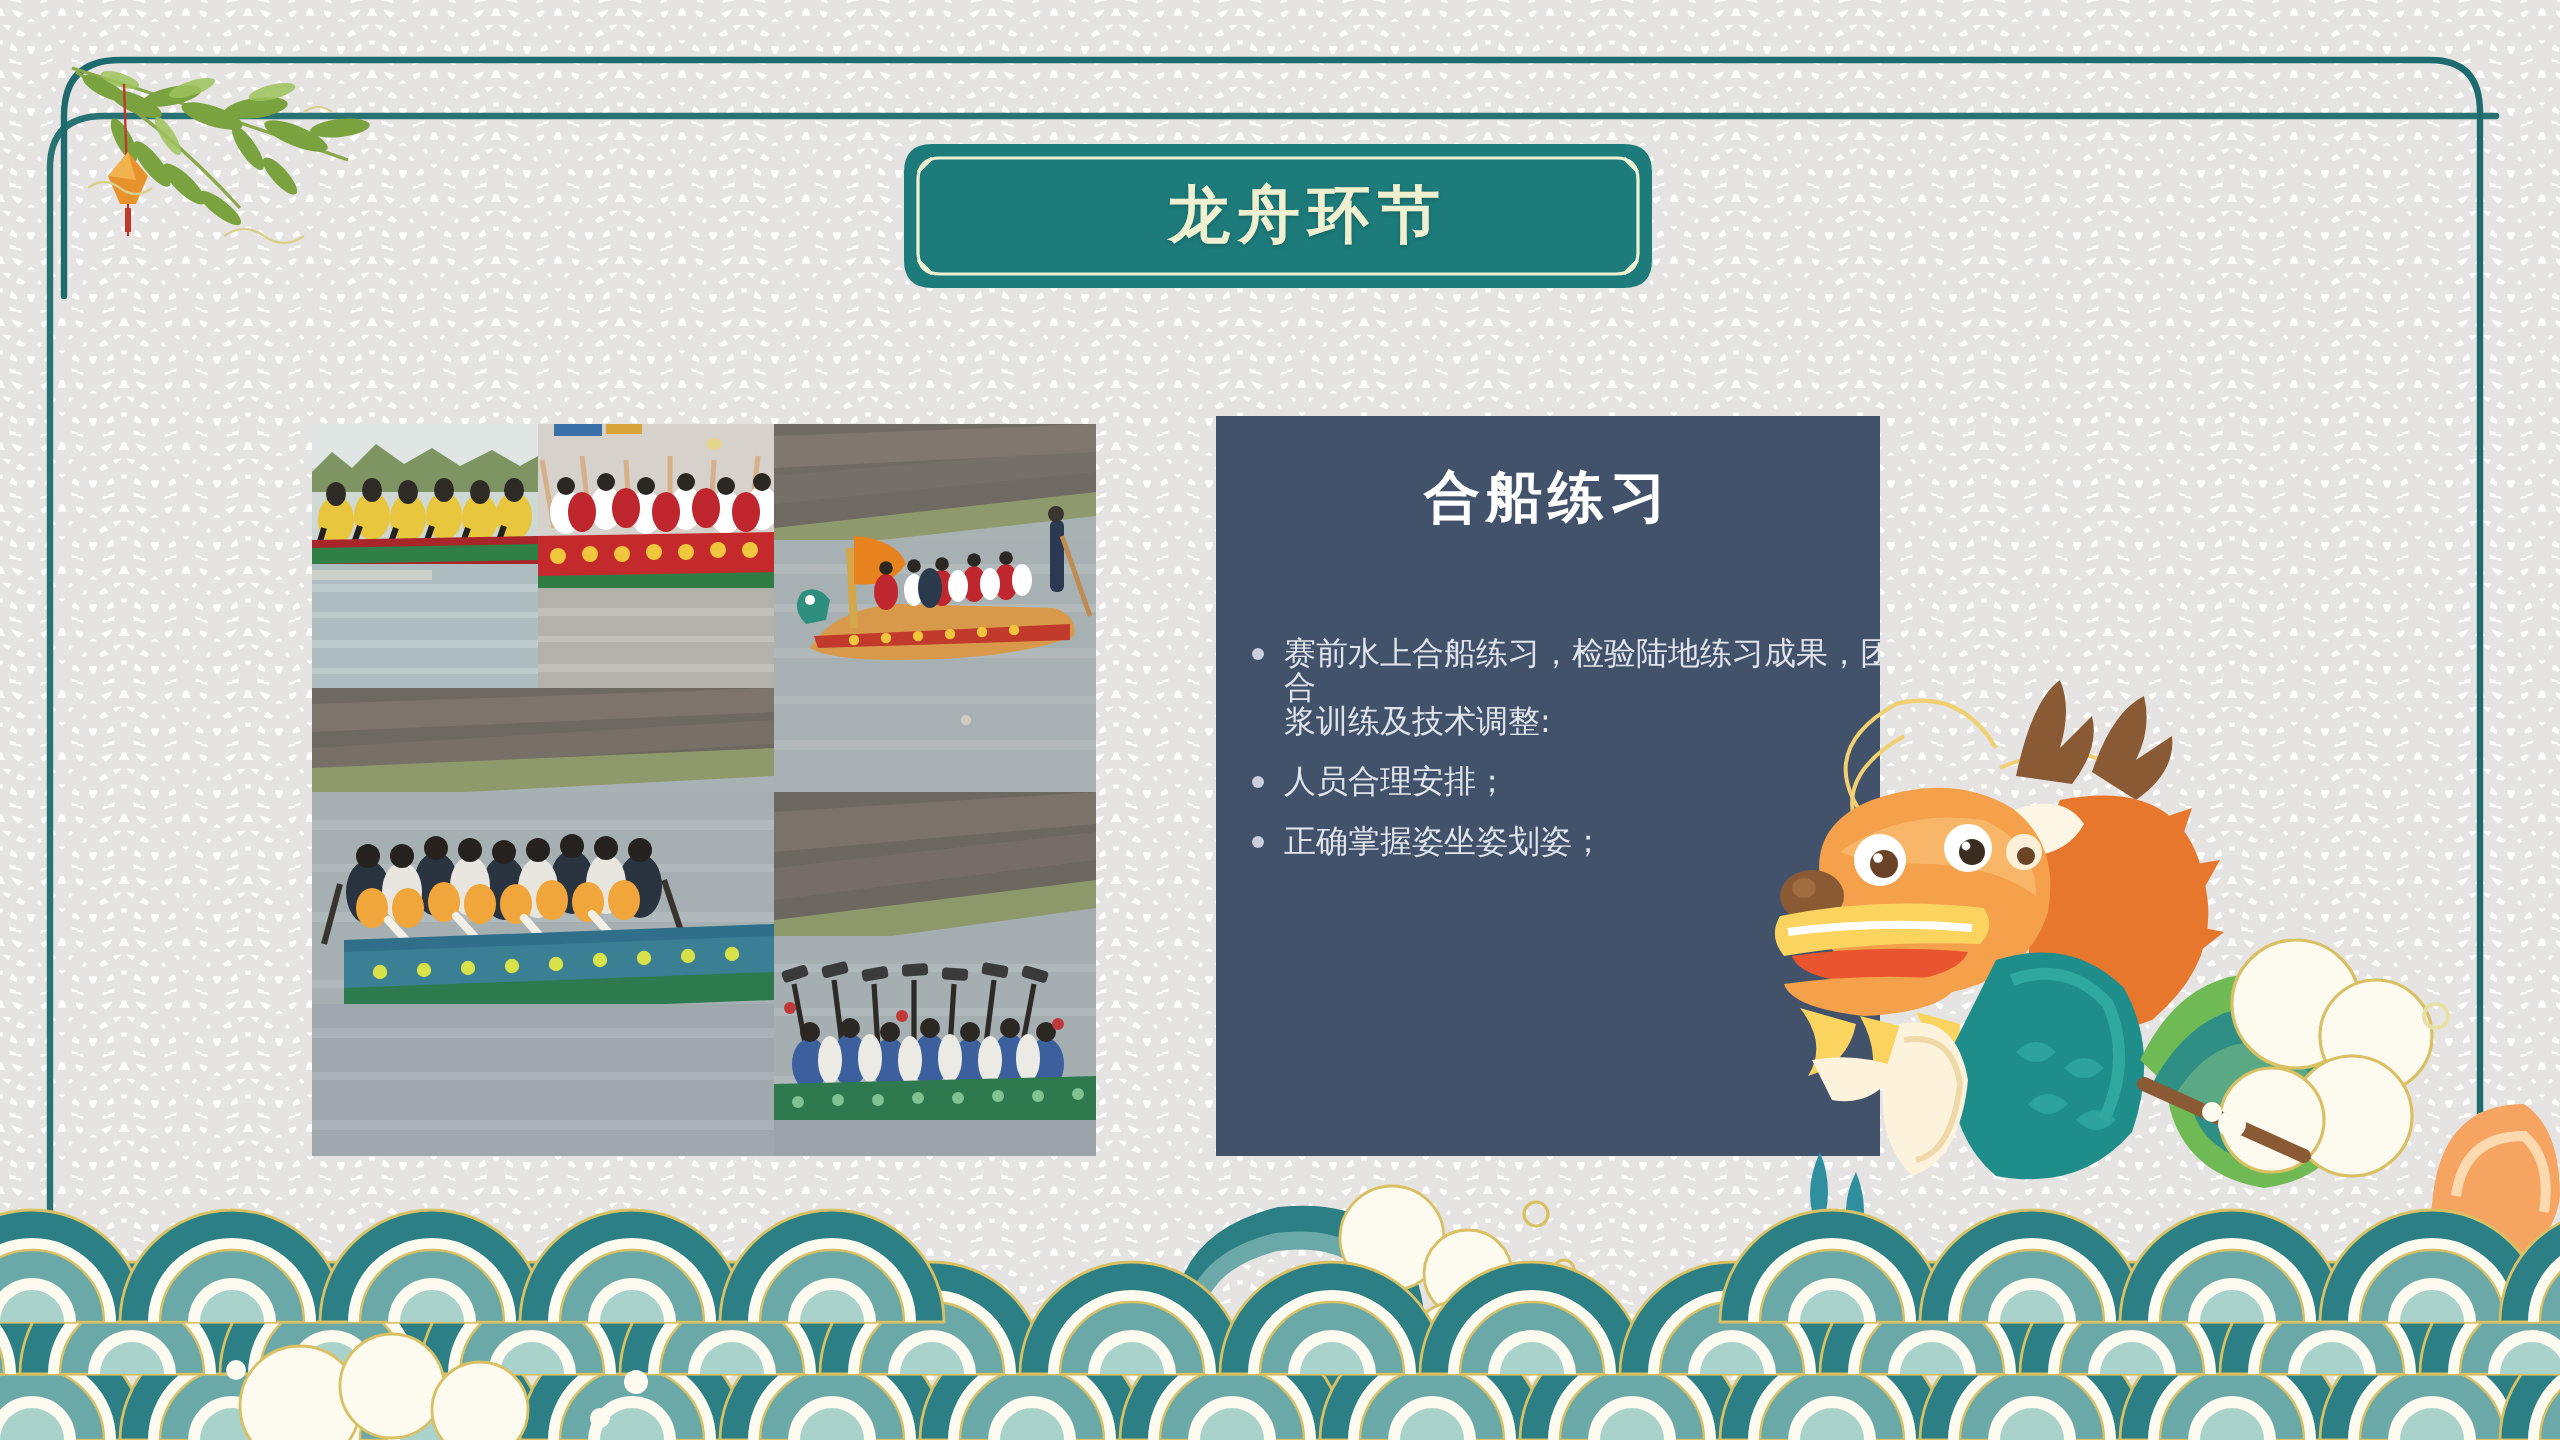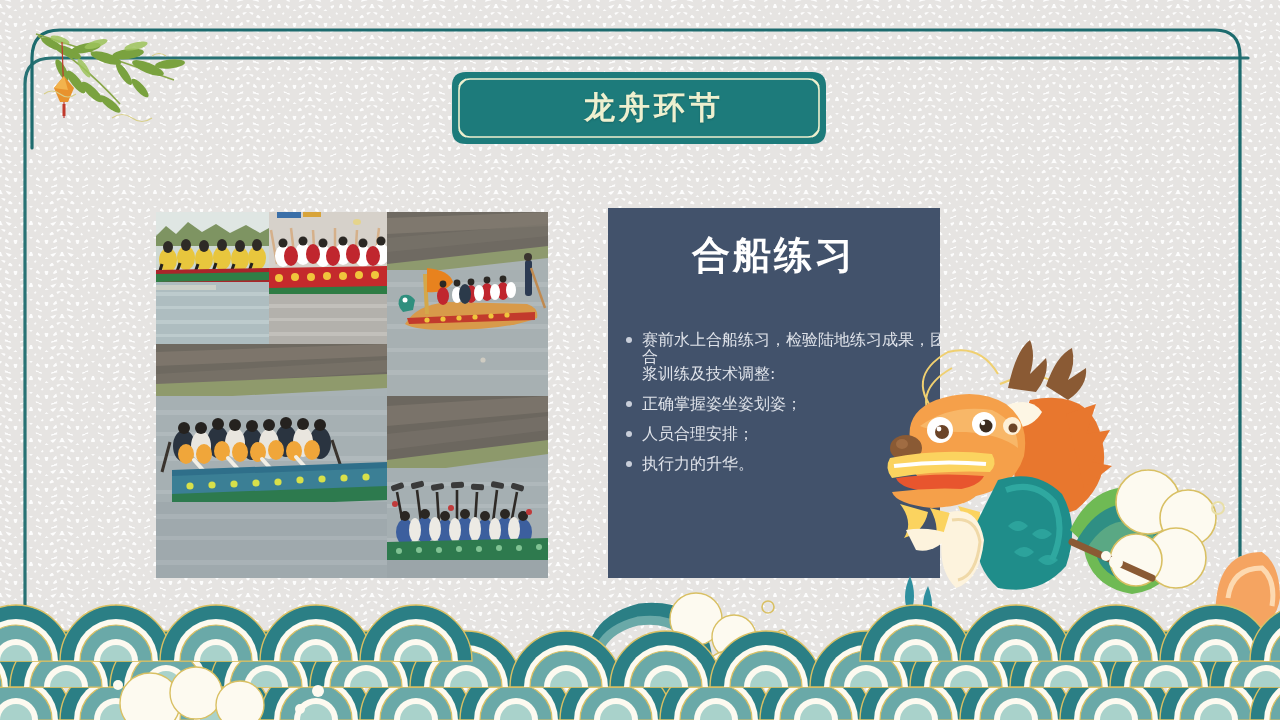--- a/index.html
+++ b/index.html
@@ -47,21 +47,21 @@
   #photo-boat-flag       { grid-column:3/4; grid-row:1/3; }
   #photo-team-wide       { grid-column:1/3; grid-row:2/4; }
   #photo-paddles-up      { grid-column:3/4; grid-row:3/4; }
 
   
   #info-panel {
     position:absolute; left:608px; top:208px; width:332px; height:370px;
     background:#42526b; z-index:7; overflow:hidden;
   }
   #panel-heading {
-    color:#ffffff; font-size:38px; font-weight:bold; letter-spacing:3px;
+    color:#ffffff; font-size:28px; font-weight:bold; letter-spacing:3px;
     text-align:center; margin-top:22px;
   }
   #bullet-list { margin-top:50px; padding:0 6px 0 14px; list-style:none; }
   #bullet-list li {
     position:relative; color:#dfe3ea; font-size:16px; line-height:17px;
     padding-left:20px; margin-bottom:13px; white-space:pre-wrap;
   }
   #bullet-list li::before {
     content:""; position:absolute; left:4px; top:5.5px;
     width:6px; height:6px; border-radius:50%; background:#c9cfda;
@@ -457,23 +457,22 @@
       </g>
     </svg>
   </div>
 </div>
 
 <div id="info-panel">
   <div id="panel-heading">合船练习</div>
   <ul id="bullet-list">
     <li class="li-nowrap">赛前水上合船练习，检验陆地练习成果，团队合
 浆训练及技术调整:</li>
+    <li>人员合理安排；</li>
     <li>正确掌握姿坐姿划姿；</li>
-    <li>人员合理安排；</li>
-    <li>执行力的升华。</li>
   </ul>
 </div>
 
 <div id="corner-willow">
   <svg viewBox="0 0 190 125" xmlns="http://www.w3.org/2000/svg">
     <g stroke="#8aa84a" stroke-width="1.6" fill="none">
       <path d="M12,16 Q70,34 150,62"></path>
       <path d="M14,18 Q56,42 96,86"></path>
     </g>
     <g fill="#7aa23f">

